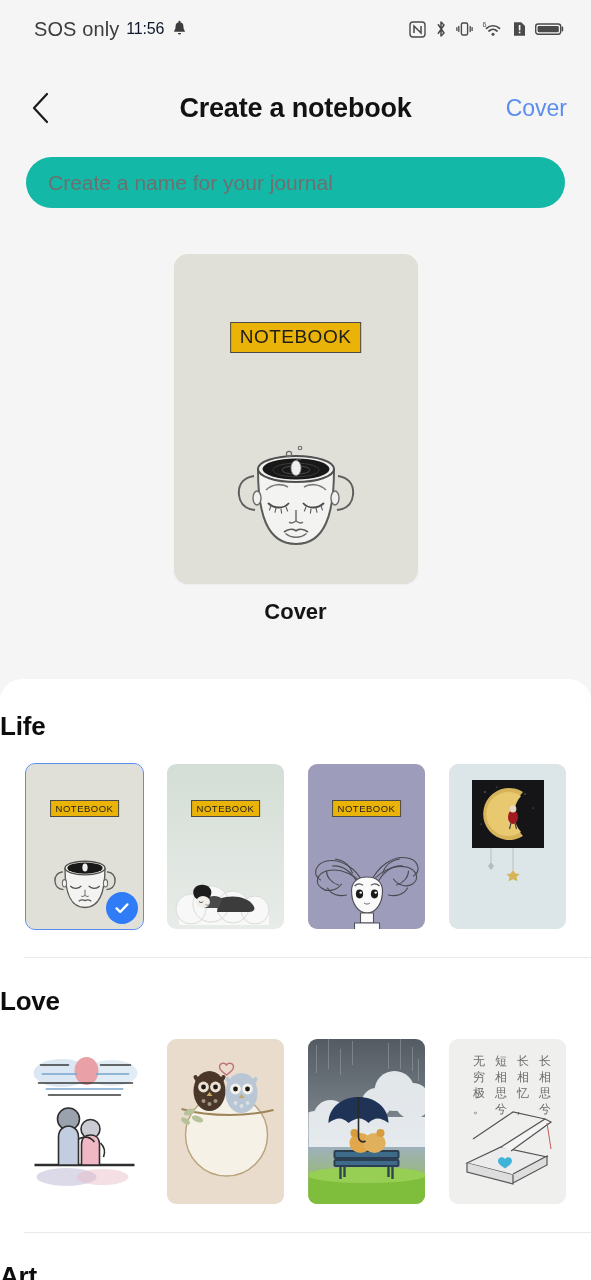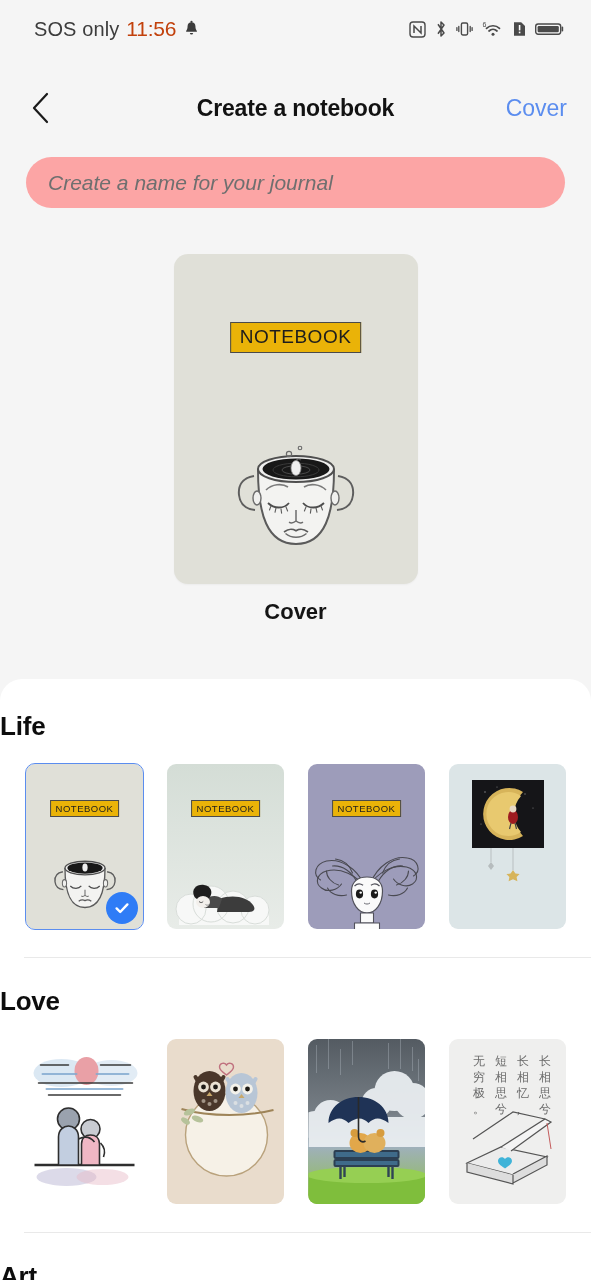--- a/index.html
+++ b/index.html
@@ -20,59 +20,58 @@
   
   .statusbar {
     position: absolute; top: 0; left: 0;
     width: 591px; height: 58px;
     display: flex; align-items: center;
     justify-content: space-between;
     padding: 0 26px 0 34px;
   }
   .sb-left { display: flex; align-items: center; gap: 7px; }
   .sb-carrier { font-size: 20px; color: #3c3c3c; letter-spacing: .1px; }
-  .sb-time { font-size: 21px; color: #c2410c; letter-spacing: -.2px; }
+  .sb-time { font-size: 16px; color: #0f172a; letter-spacing: -.2px; }
   .sb-right { display: flex; align-items: center; gap: 9px; }
   .sb-icon { display: block; }
 
   
   .header {
     position: absolute; top: 80px; left: 0;
     width: 591px; height: 56px;
     display: flex; align-items: center;
   }
   .back-btn {
     position: absolute; left: 18px; top: 0;
     width: 46px; height: 56px;
     display: flex; align-items: center; justify-content: center;
     cursor: pointer; background: none; border: none;
   }
   .header-title {
     width: 591px; text-align: center;
-    font-size: 23px; font-weight: bold; color: #121212;
+    font-size: 27px; font-weight: bold; color: #121212;
     letter-spacing: -.2px;
   }
   .next-btn {
     position: absolute; right: 24px; top: 0; height: 56px;
     display: flex; align-items: center;
     font-size: 23px; color: #5b8def;
     background: none; border: none; cursor: pointer;
     font-family: "Liberation Sans", sans-serif;
   }
 
   
   .name-field {
     position: absolute; top: 157px; left: 26px;
     width: 539px; height: 51px;
-    background: #fca5a5;
+    background: #14b8a6;
     border: none; border-radius: 26px;
     padding: 0 22px;
     font-size: 21px; color: #2b2b2b;
     font-family: "Liberation Sans", sans-serif;
-    font-style: italic;
   }
   .name-field::placeholder { color: #6f6f6f; }
 
   
   .cover-wrap {
     position: absolute; top: 254px; left: 0; width: 591px;
     display: flex; flex-direction: column; align-items: center;
   }
   .cover-card {
     width: 244px; height: 330px;

